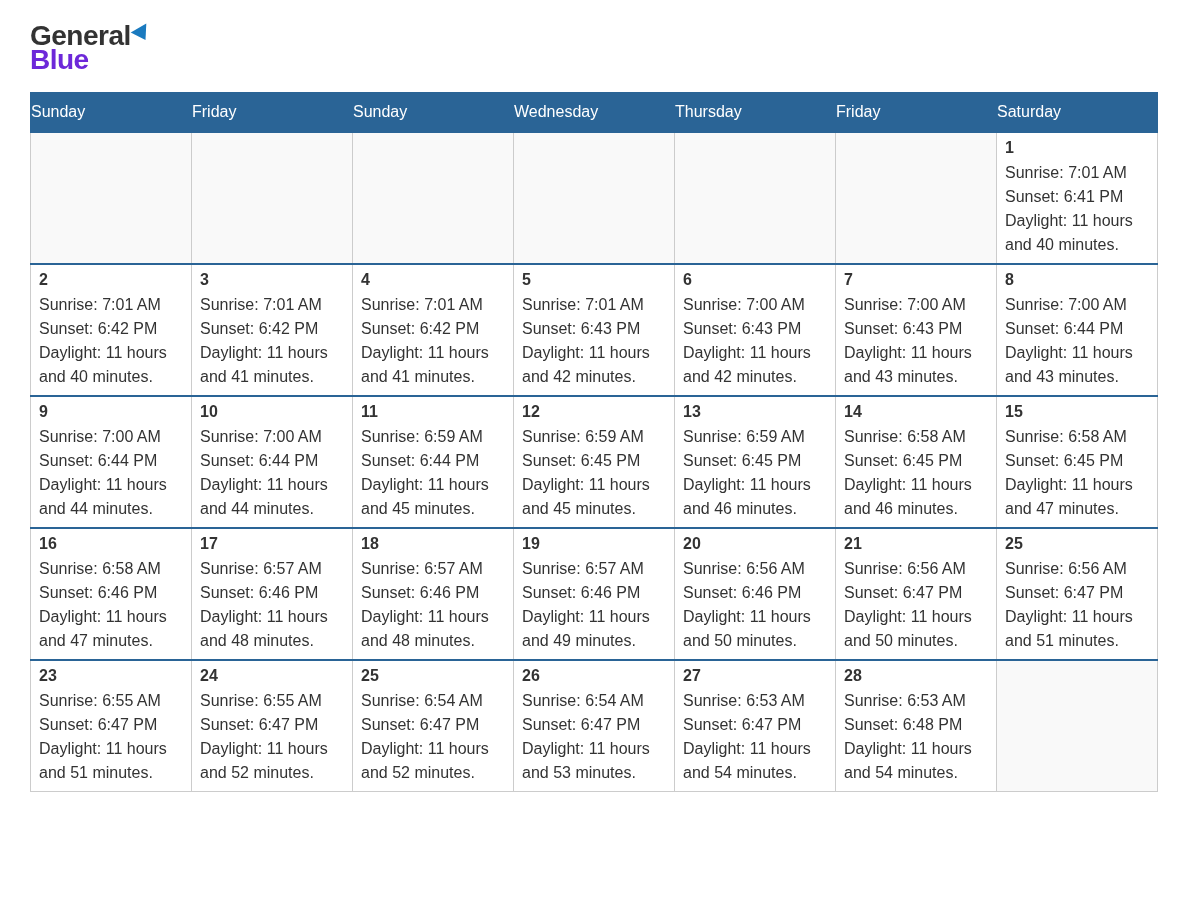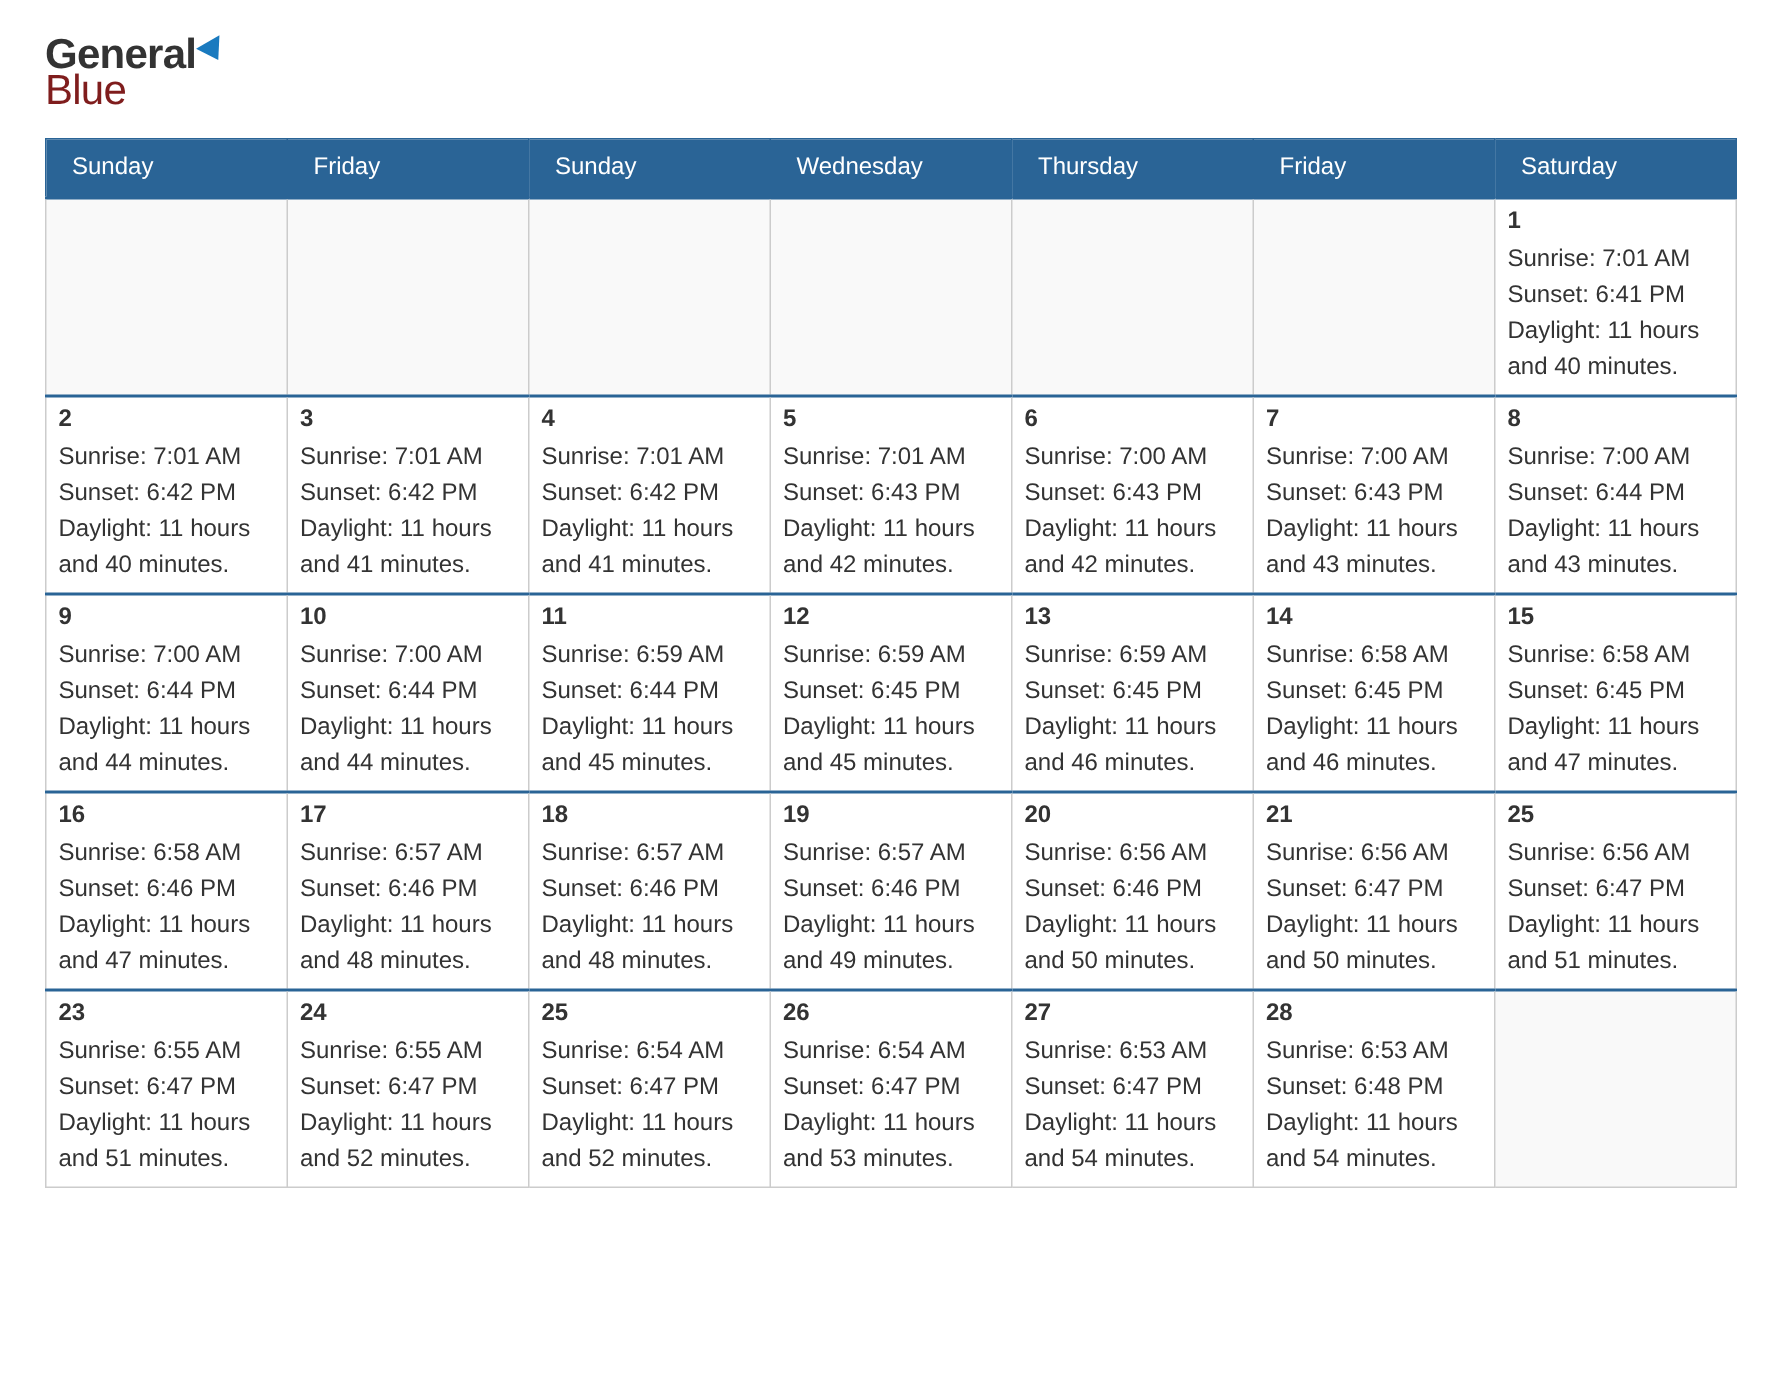--- a/index.html
+++ b/index.html
@@ -23,22 +23,22 @@
       align-items: flex-start;
     }
     .logo-general {
       font-size: 28px;
       font-weight: bold;
       color: #333;
       letter-spacing: -0.5px;
     }
     .logo-blue {
       font-size: 28px;
-      font-weight: normal;
-      color: #7f1d1d;
+      font-weight: bold;
+      color: #6d28d9;
       letter-spacing: -0.5px;
       margin-top: -8px;
     }
     .logo-arrow {
       width: 0;
       height: 0;
       border-left: 9px solid transparent;
       border-right: 9px solid transparent;
       border-top: 14px solid #1a7abf;
       display: inline-block;
@@ -63,21 +63,21 @@
       margin-top: 4px;
     }
     .calendar-table {
       width: 100%;
       border-collapse: collapse;
       border: 1px solid #bbb;
     }
     .calendar-table th {
       background-color: #2a6496;
       color: #fff;
-      padding: 10px 17px;
+      padding: 10px 0;
       font-size: 16px;
       font-weight: normal;
       text-align: left;
       border: 1px solid #2a6496;
     }
     .calendar-table td {
       vertical-align: top;
       border: 1px solid #ccc;
       padding: 6px 8px;
       width: calc(100% / 7);

